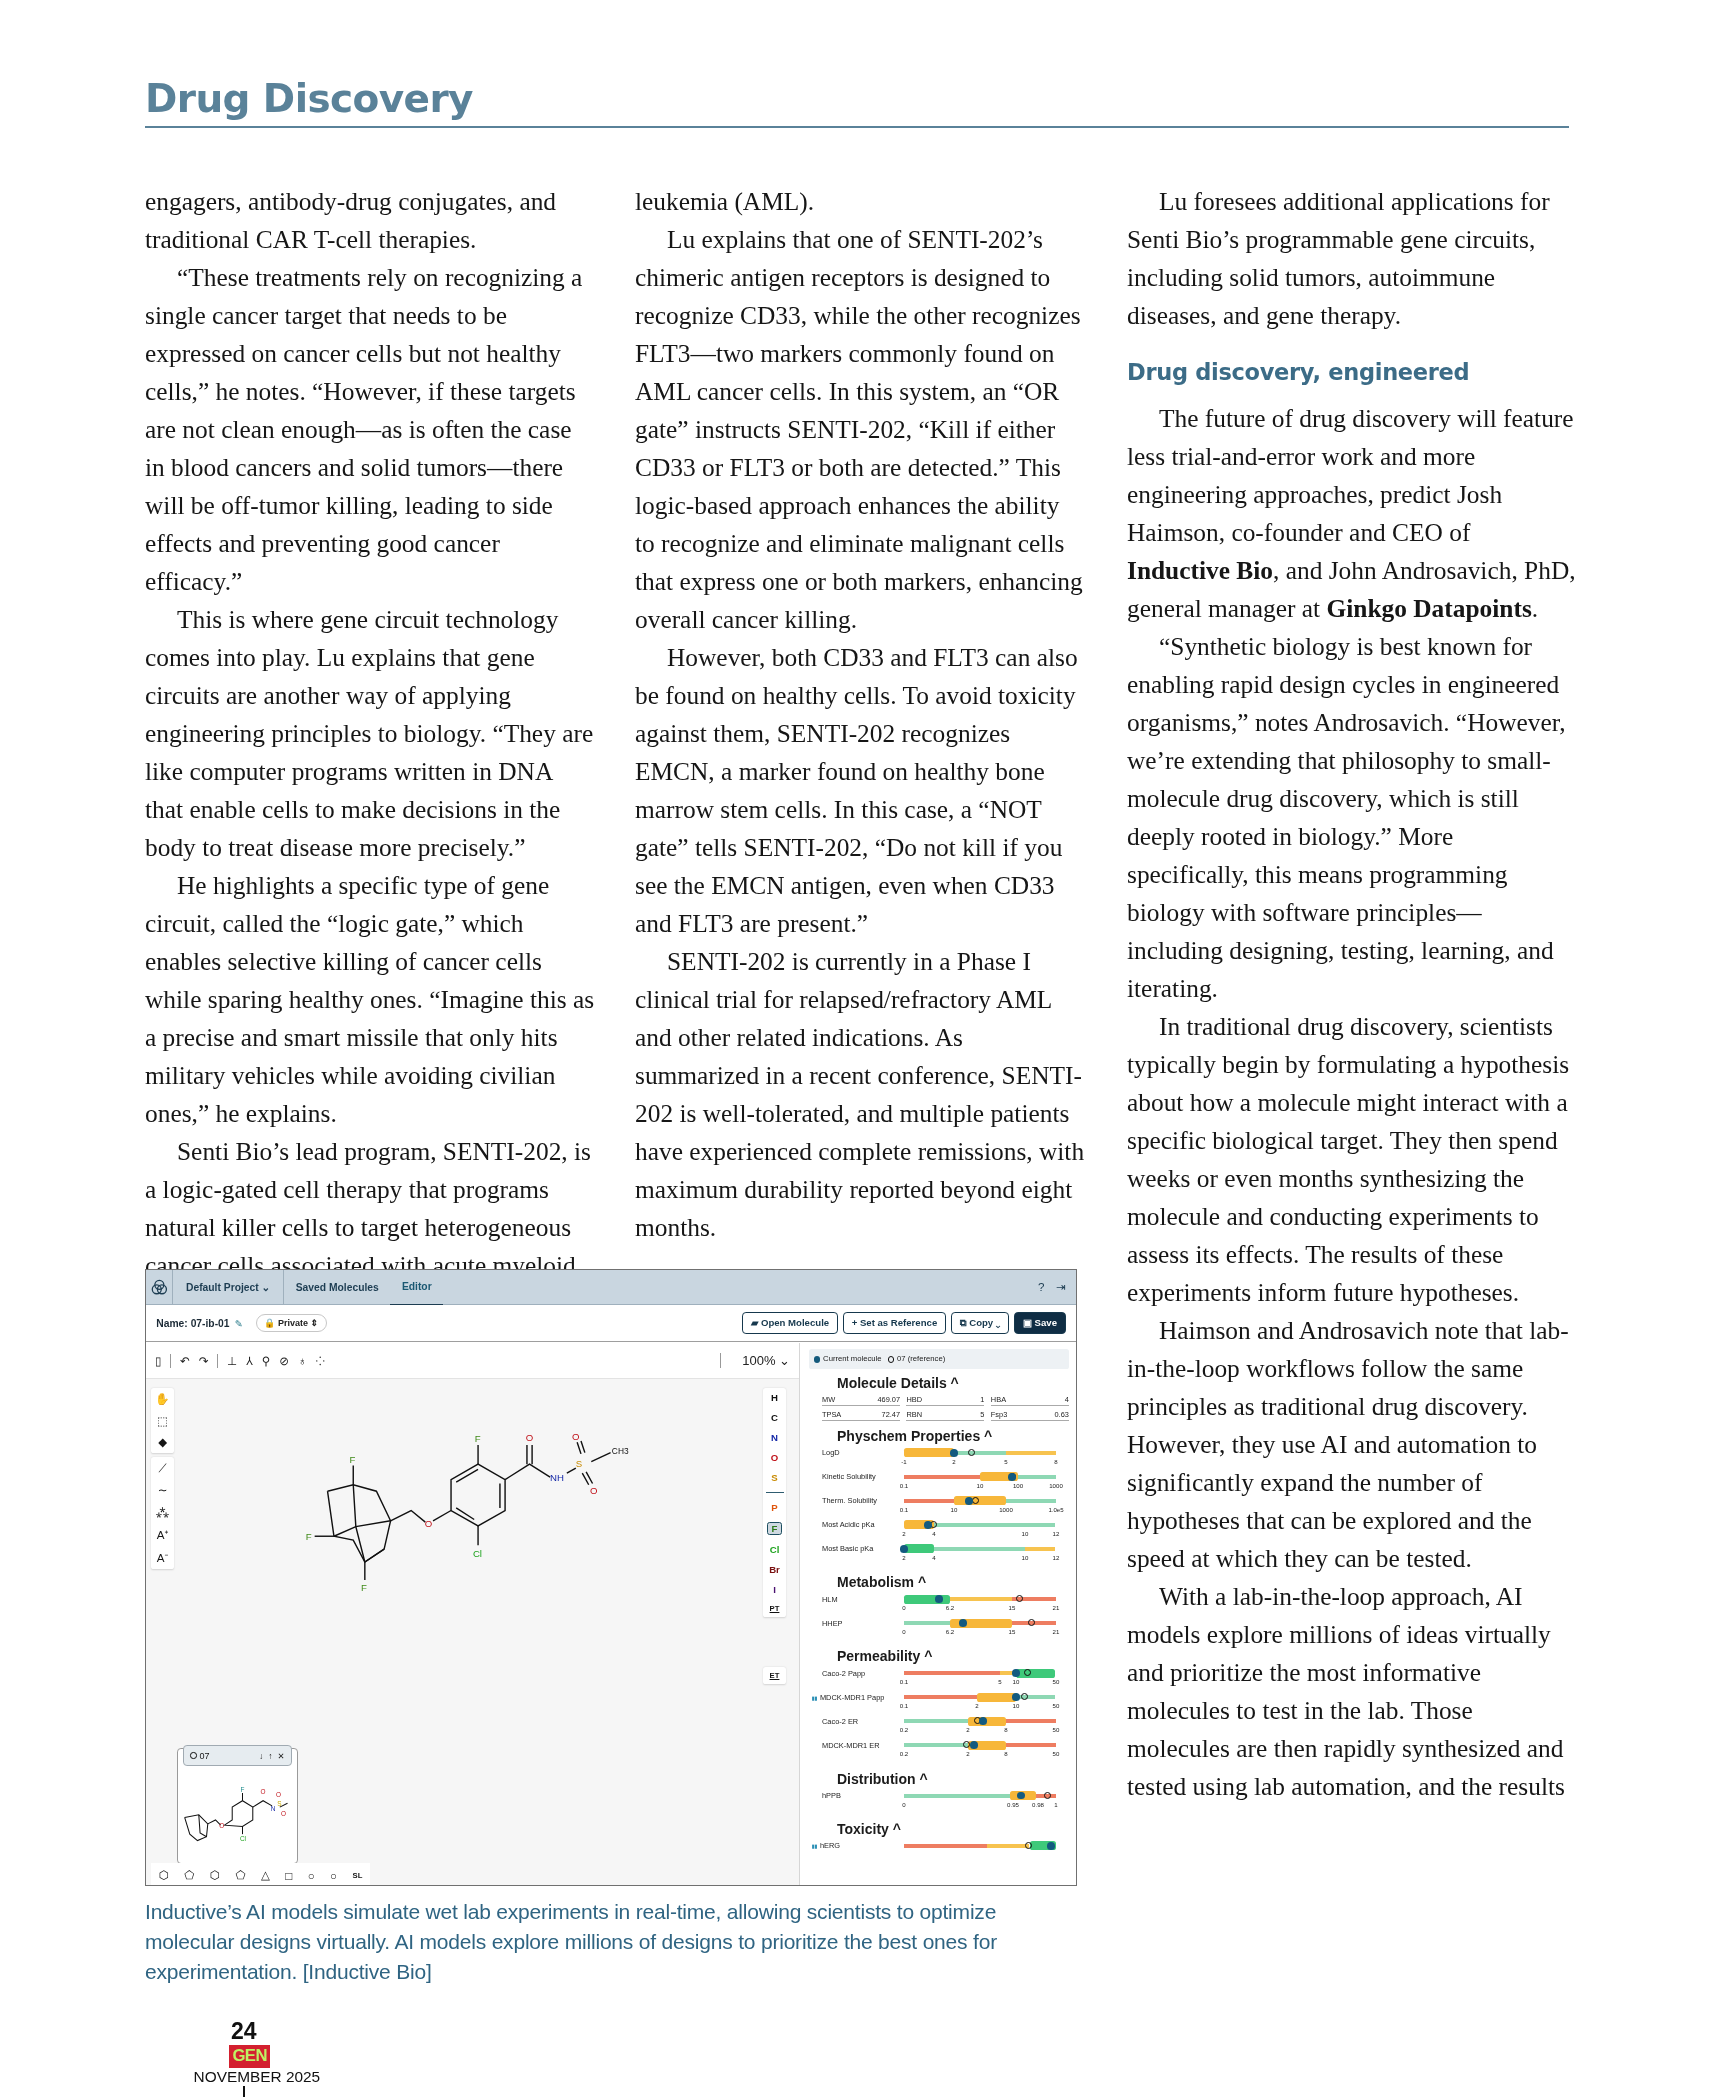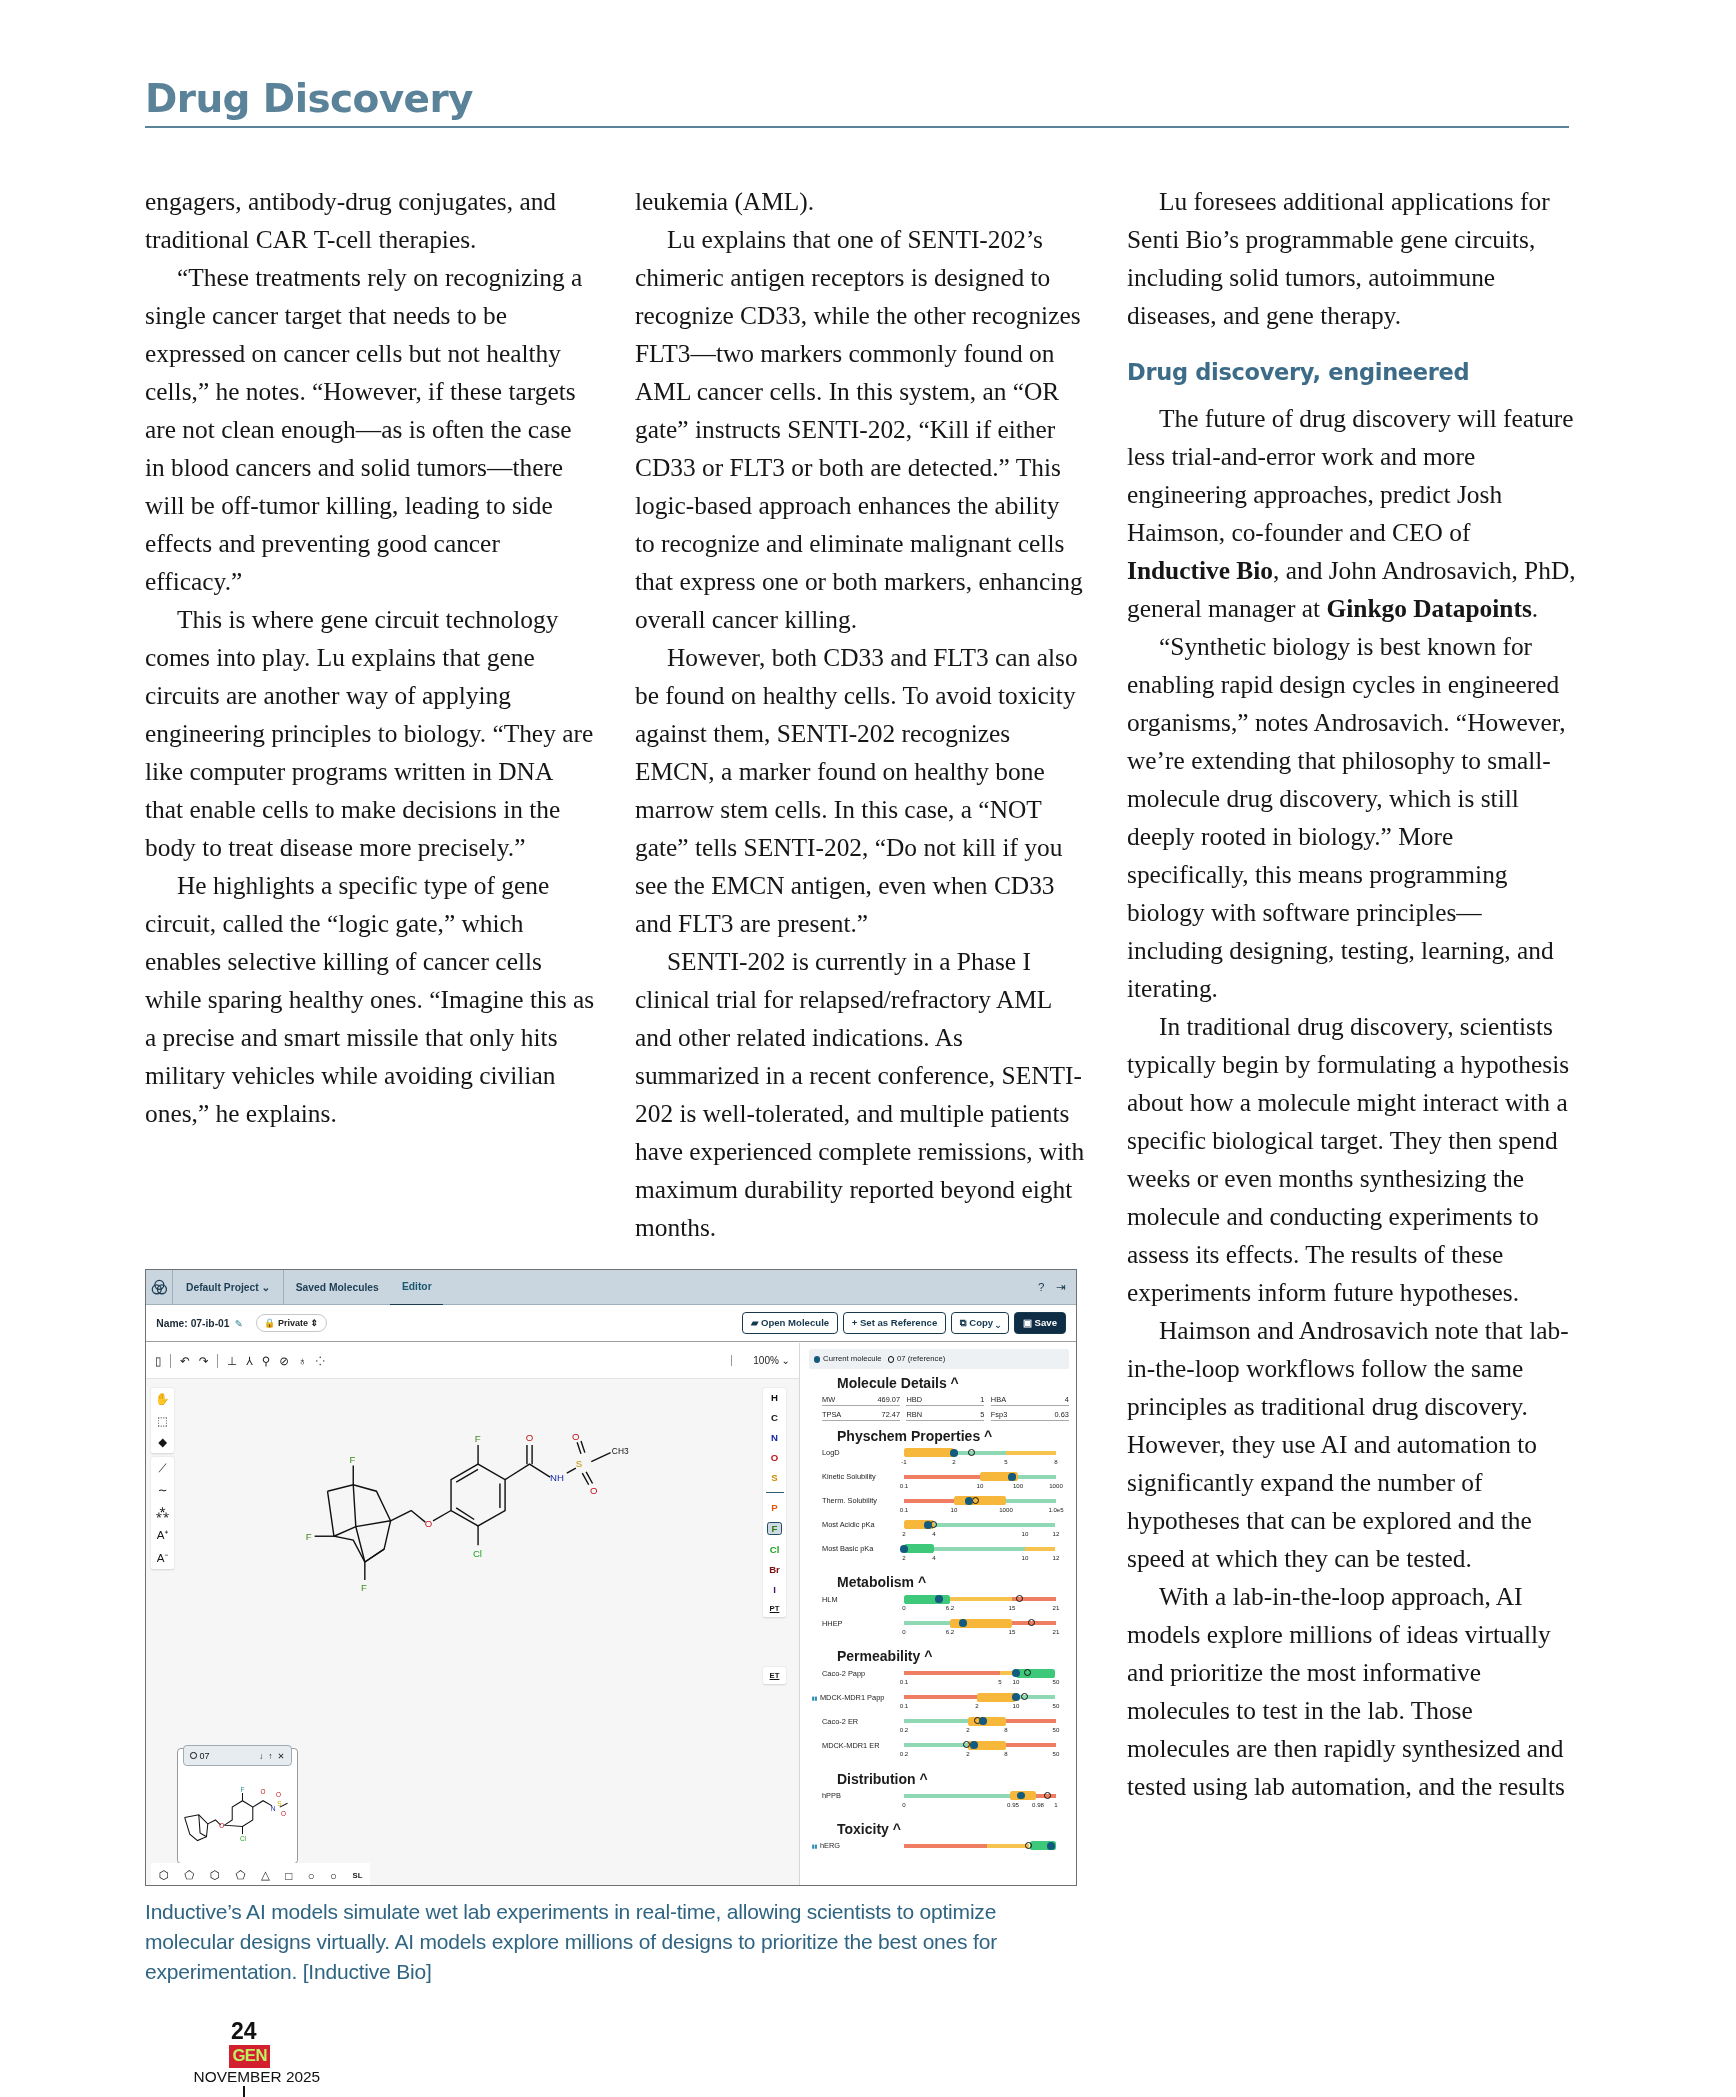--- a/index.html
+++ b/index.html
@@ -31,21 +31,21 @@
   .name-label { font-size: 10.3px; font-weight: bold; color: #1b2a36; }
   .edit-ic { margin-left: 5.1px; color: #2a7c8c; font-size: 9.6px; }
   .private { margin-left: 13px; border: 0.6px solid #c7c7c7; border-radius: 10.3px; padding: 2.6px 7.7px; font-size: 9px; font-weight: bold; color: #222; }
   .btns { margin-left: auto; display: flex; gap: 5.1px; }
   .btn { border: 1.3px solid #16384d; border-radius: 3.9px; padding: 3.9px 7.7px; font-size: 9.6px; font-weight: bold; color: #16384d; background: #fff; white-space: nowrap; }
   .btn.primary { background: #0f2d44; color: #fff; }
 
   .editor { position: absolute; left: 0; top: 73px; width: 653px; height: 544px; background: #f6f6f6; }
   .toolbar { height: 36px; background: #fff; display: flex; align-items: center; padding: 0 9px; gap: 9px; font-size: 11.6px; color: #222; border-bottom: 0.6px solid #e3e3e3; }
   .toolbar .sep { width: 0.6px; height: 14px; background: #999; }
-  .zoomsel { margin-left: auto; border-left: 0.6px solid #999; padding-left: 21px; font-size: 10px; }
+  .zoomsel { margin-left: auto; border-left: 0.6px solid #999; padding-left: 21px; font-size: 13px; }
 
   .lefttools { position: absolute; left: 5.1px; top: 45px; width: 23px; background: #fff; border-radius: 2.6px; box-shadow: 0 0.6px 1.9px rgba(0,0,0,0.15); display: flex; flex-direction: column; align-items: center; padding: 3.9px 0; gap: 7.7px; font-size: 11.6px; }
   .lefttools2 { top: 114px; }
   .atoms { position: absolute; left: 617px; top: 45px; width: 23px; background: #fff; border-radius: 2.6px; box-shadow: 0 0.6px 1.9px rgba(0,0,0,0.15); display: flex; flex-direction: column; align-items: center; padding: 3.9px 0; gap: 9px; font-weight: bold; font-size: 9.6px; }
   .atoms .sel { border: 1.3px solid #1d4e60; background: #cfd9e1; border-radius: 2.6px; padding: 0 3.2px; }
   .atoms .hr { width: 18px; height: 1.3px; background: #2e5c70; }
   .atoms2 { top: 324px; }
 
   .molcanvas { position: absolute; left: 148px; top: 71px; }
   .refcard { position: absolute; left: 31px; top: 405px; width: 121px; height: 116px; border: 0.6px solid #9a9a9a; border-radius: 3.9px; background: #fff; }
@@ -84,20 +84,21 @@
 <body>
 
 <div class="section-title">Drug Discovery</div>
 <div class="section-rule"></div>
 
 <div class="col col1" id="col1">
     <p>engagers, antibody-drug conjugates, and traditional CAR T-cell therapies.</p>
     <p class="ind">“These treatments rely on recognizing a single cancer target that needs to be expressed on cancer cells but not healthy cells,” he notes. “However, if these targets are not clean enough—as is often the case in blood cancers and solid tumors—there will be off-tumor killing, leading to side effects and preventing good cancer efficacy.”</p>
     <p class="ind">This is where gene circuit technology comes into play. Lu explains that gene circuits are another way of applying engineering principles to biology. “They are like computer programs written in DNA that enable cells to make decisions in the body to treat disease more precisely.”</p>
     <p class="ind">He highlights a specific type of gene circuit, called the “logic gate,” which enables selective killing of cancer cells while sparing healthy ones. “Imagine this as a precise and smart missile that only hits military vehicles while avoiding civilian ones,” he explains.</p>
+    <p class="ind">Senti Bio’s lead program, SENTI-202, is a logic-gated cell therapy that programs natural killer cells to target heterogeneous cancer cells associated with acute myeloid</p>
   </div>
 <div class="col col2" id="col2">
     <p>leukemia (AML).</p>
     <p class="ind">Lu explains that one of SENTI-202’s chimeric antigen receptors is designed to recognize CD33, while the other recognizes FLT3—two markers commonly found on AML cancer cells. In this system, an “OR gate” instructs SENTI-202, “Kill if either CD33 or FLT3 or both are detected.” This logic-based approach enhances the ability to recognize and eliminate malignant cells that express one or both markers, enhancing overall cancer killing.</p>
     <p class="ind">However, both CD33 and FLT3 can also be found on healthy cells. To avoid toxicity against them, SENTI-202 recognizes EMCN, a marker found on healthy bone marrow stem cells. In this case, a “NOT gate” tells SENTI-202, “Do not kill if you see the EMCN antigen, even when CD33 and FLT3 are present.”</p>
     <p class="ind">SENTI-202 is currently in a Phase I clinical trial for relapsed/refractory AML and other related indications. As summarized in a recent conference, SENTI-202 is well-tolerated, and multiple patients have experienced complete remissions, with maximum durability reported beyond eight months.</p>
   </div>
 <div class="col col3">
   <div id="col3a">
       <p class="ind">Lu foresees additional applications for Senti Bio’s programmable gene circuits, including solid tumors, autoimmune diseases, and gene therapy.</p>

